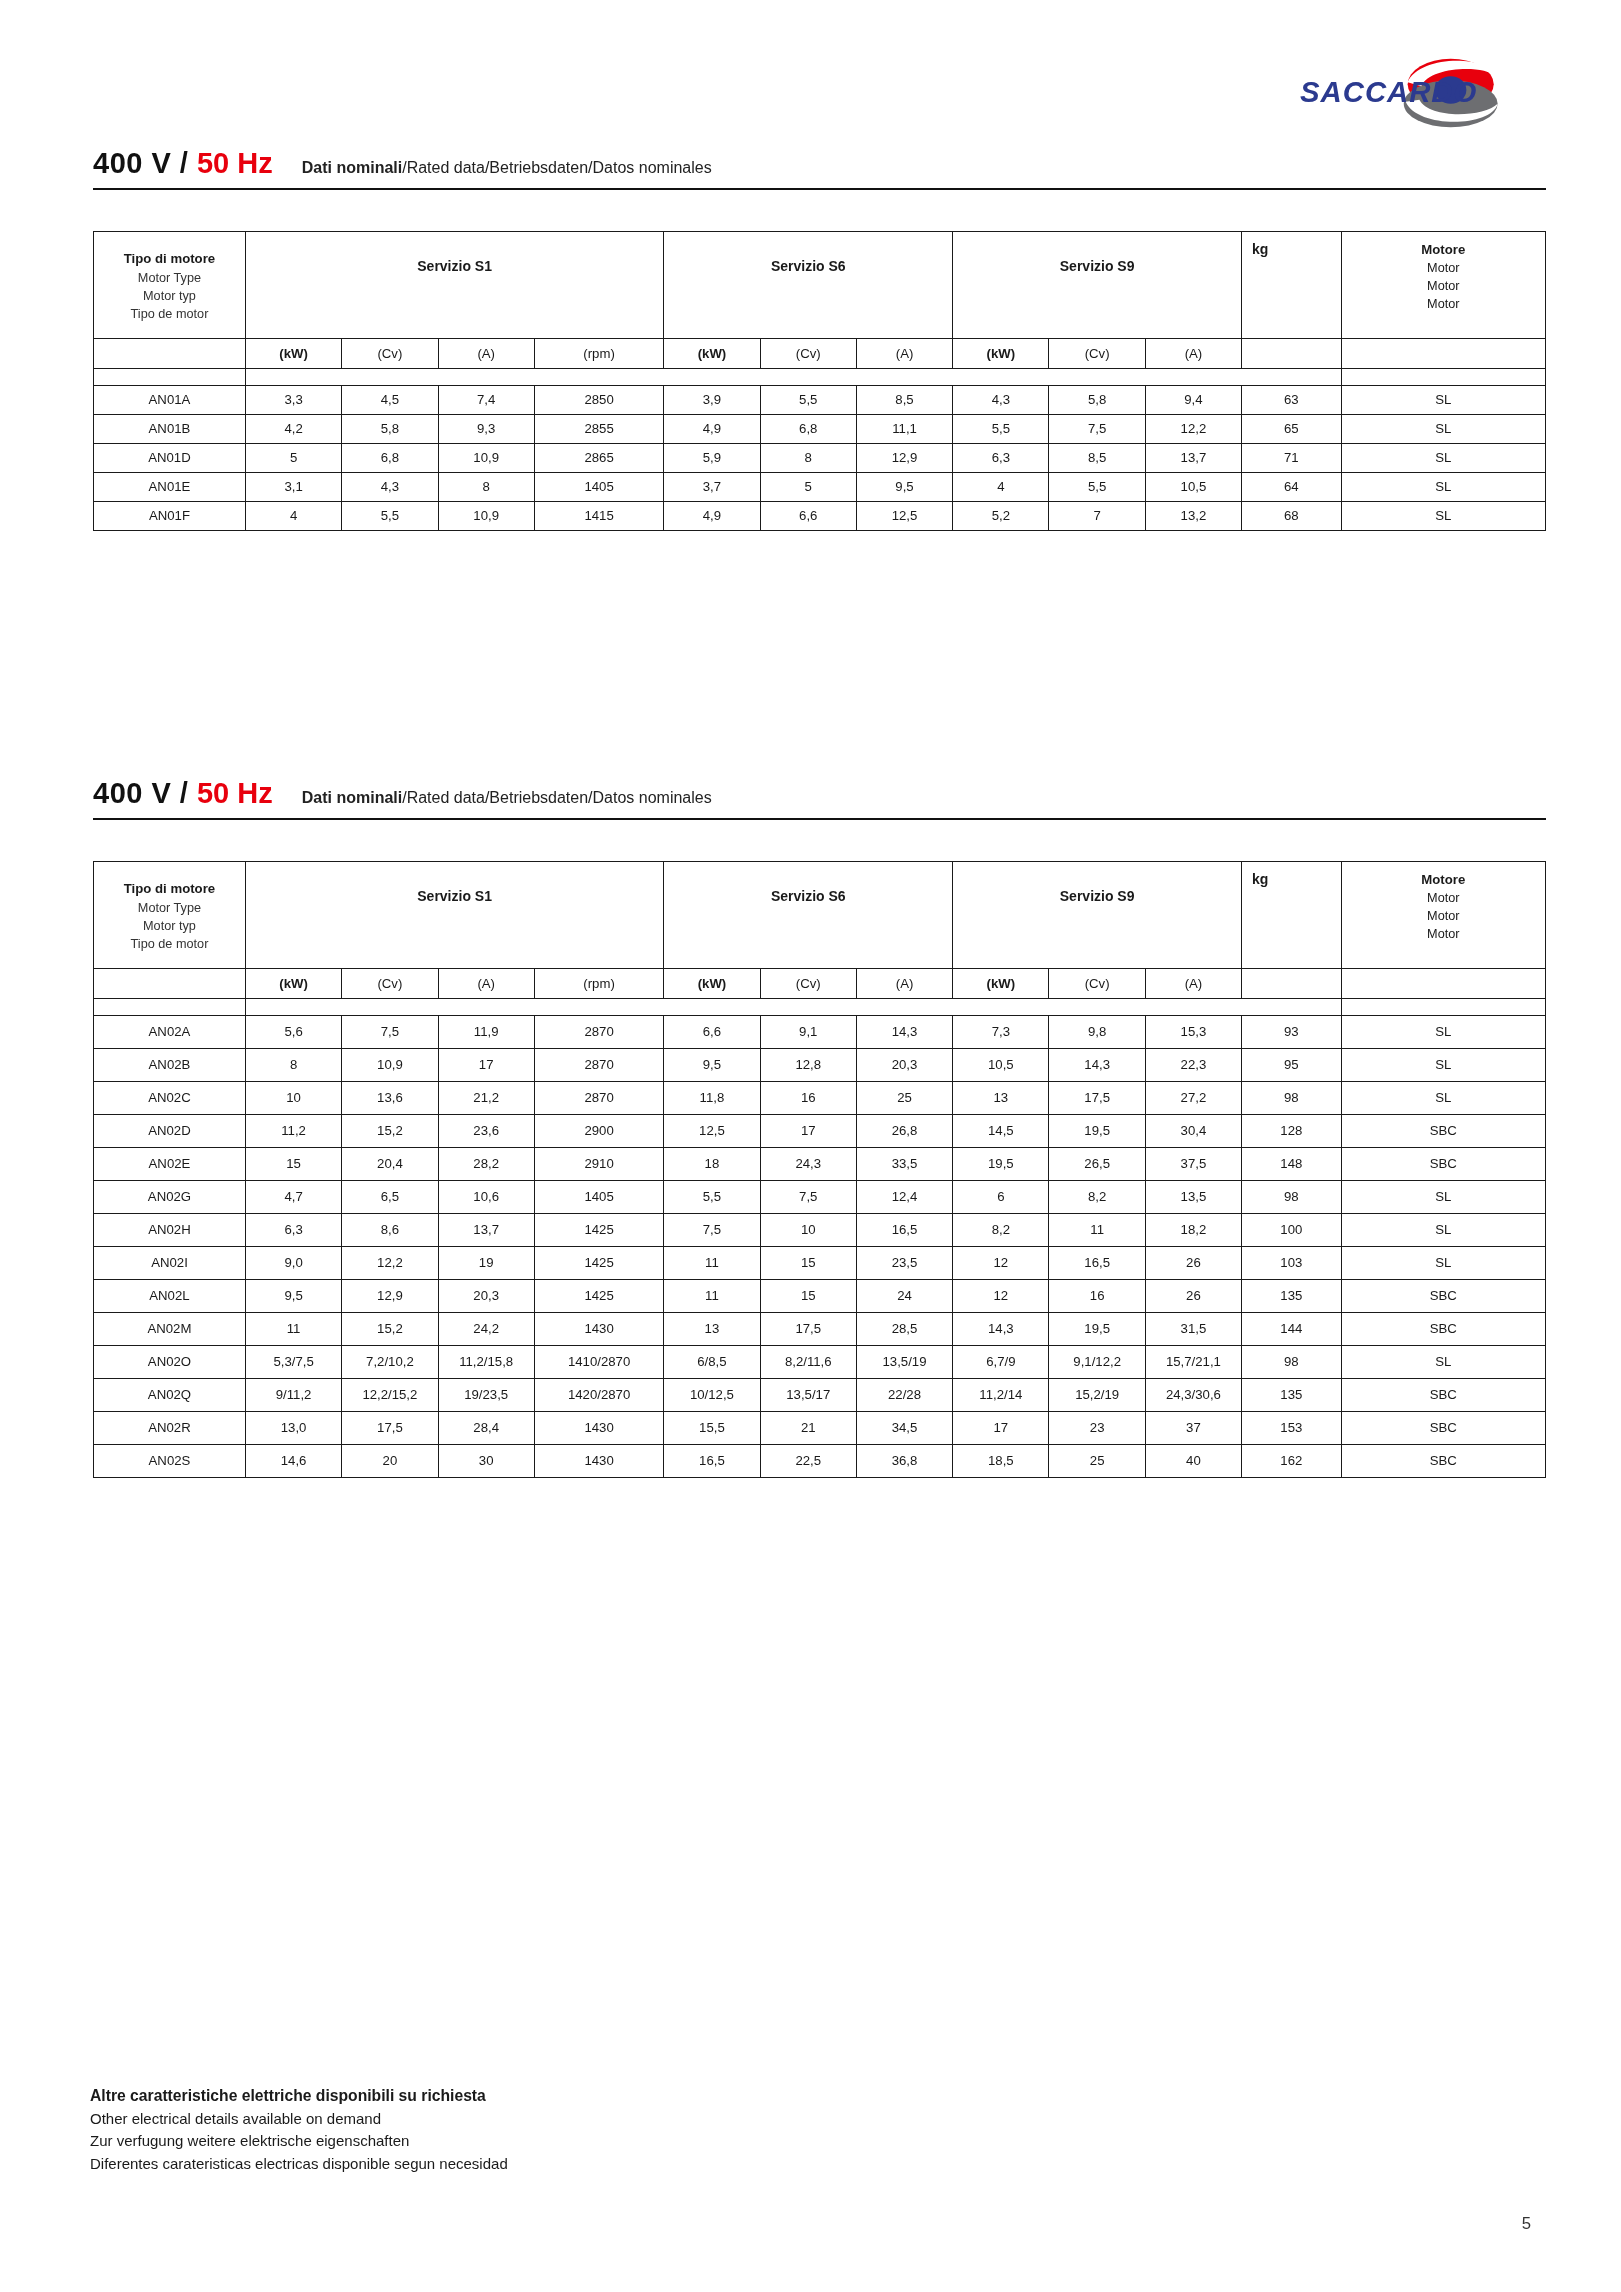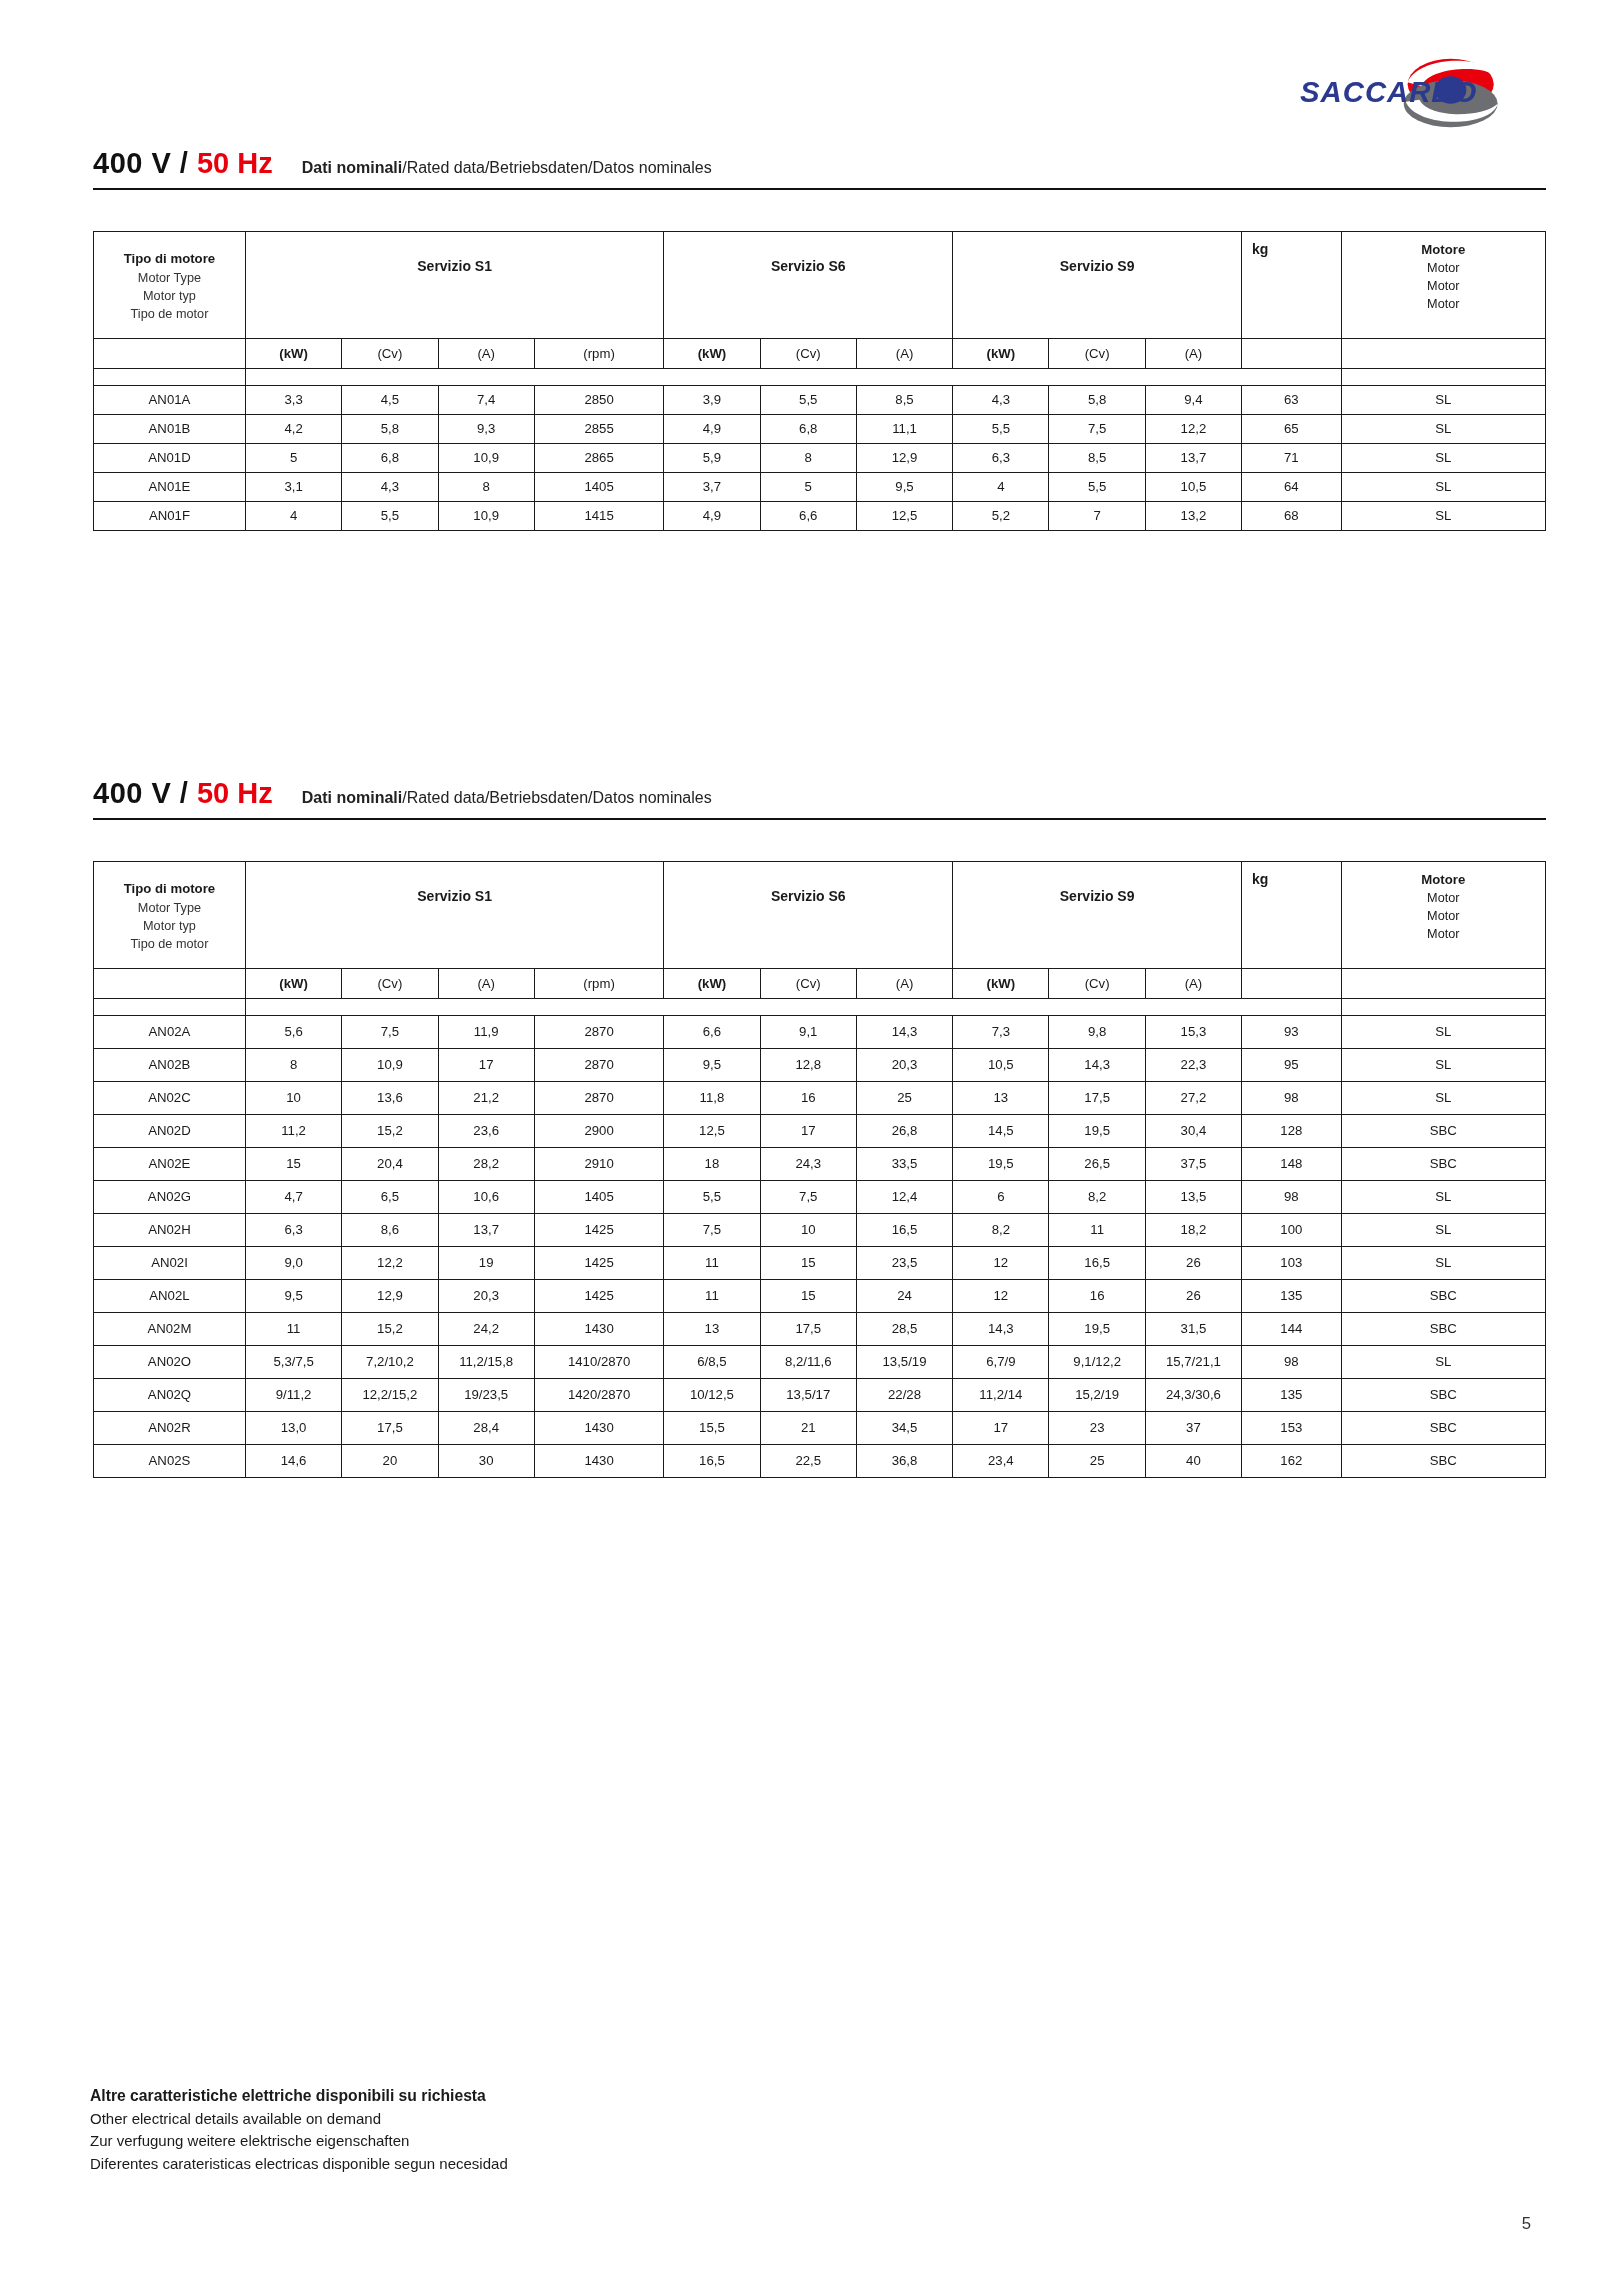--- a/index.html
+++ b/index.html
@@ -596,21 +596,21 @@
           </tr>
           <tr>
             <td>AN02S</td>
             <td>14,6</td>
             <td>20</td>
             <td>30</td>
             <td>1430</td>
             <td>16,5</td>
             <td>22,5</td>
             <td>36,8</td>
-            <td>23,4</td>
+            <td>18,5</td>
             <td>25</td>
             <td>40</td>
             <td>162</td>
             <td>SBC</td>
           </tr>
         </tbody>
     </table>
   </div>
 
   <div class="note">

